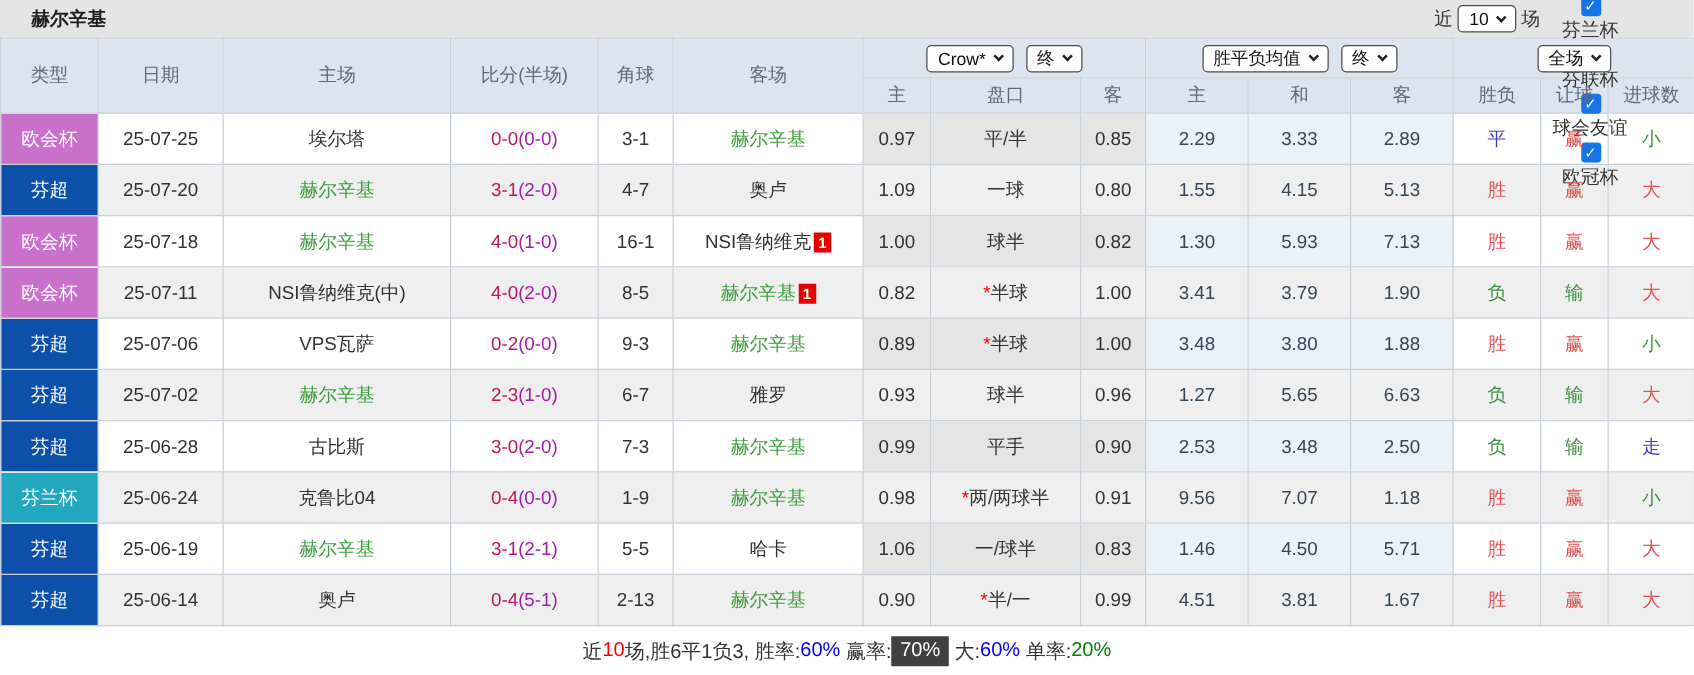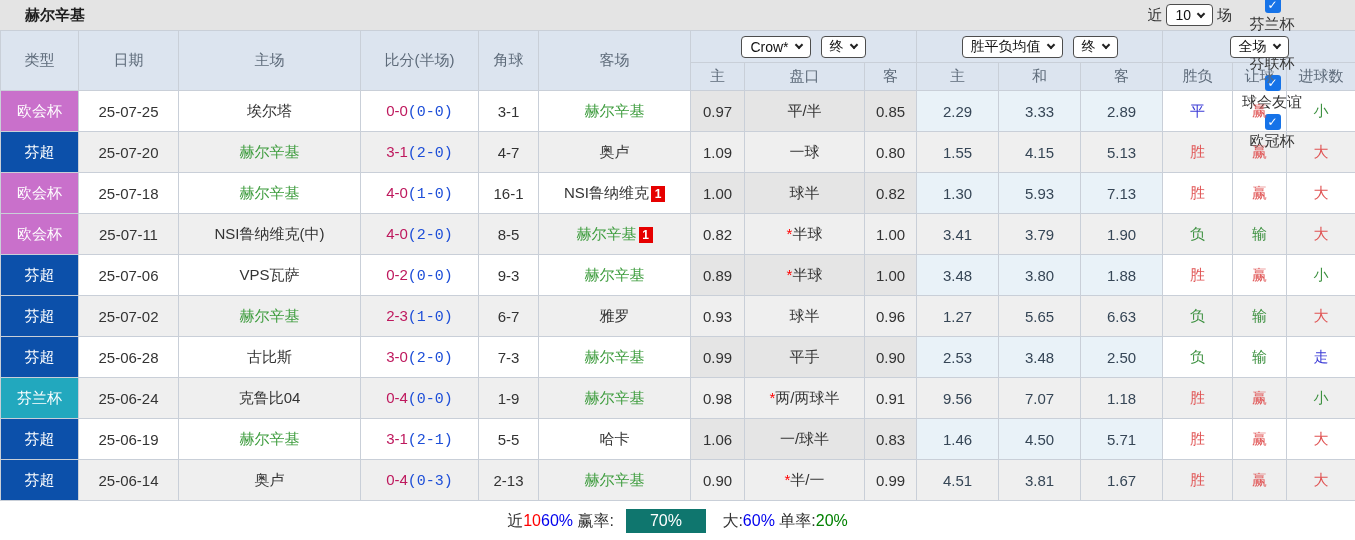--- a/index.html
+++ b/index.html
@@ -36,34 +36,34 @@
   tbody td { height: 41px; font-size: 15px; color: #333; background: #fff; }
   tbody tr.alt td { background: #EFEFEF; }
   tbody td.c-odds { background: #e5e5e5; }
   tbody td.c-avg  { background: #E9F2F8; color: #364656; }
   tbody td.c-type { color: #fff; font-size: 15px; }
   .t-green { color: #3D9C3D; }
   .t-red   { color: #be185d; }
   .res-red   { color: #E05454; }
   .res-green { color: #3D9140; }
   .res-blue  { color: #3A3AD6; }
-  .half { color: #1d4ed8; font-family: Liberation Mono, monospace; }
+  .half { color: #a21caf; }
   .star { color: #F00; }
   .badge { display: inline-block; background: #E60000; color: #fff;
     font-size: 12px; font-weight: bold; line-height: 16px; min-width: 14px;
     height: 16px; margin-left: 2px; vertical-align: middle; padding: 0 1px; }
 
   
   .footer { width: 1355px; height: 40px; display: flex; justify-content: center;
     align-items: center; font-size: 16px; color: #333; white-space: pre; }
   .f-plain { color: #333; }
   .f-red   { color: #F00; }
   .f-blue  { color: #0000EE; }
   .f-green { color: #008000; }
-  .f-red-badge { background: #0f766e; color: #fff; padding: 3px 24px; margin: 0 12px; }
+  .f-red-badge { background: #404040; color: #fff; padding: 3px 7px; margin: 0 0; }
 </style>
 </head>
 <body>
 
 <div class="topbar">
   <span class="title">赫尔辛基</span>
   <div class="controls">
     <span class="lbl">近</span>
     <span class="sel">
       <span>10</span>
@@ -311,29 +311,29 @@
         <td class="c-avg">4.50</td>
         <td class="c-avg">5.71</td>
         <td class="res-red">胜</td>
         <td class="res-red">赢</td>
         <td class="res-red">大</td>
       </tr>
       <tr class="alt">
         <td class="c-type" style="background: rgb(12, 80, 170);">芬超</td>
         <td>25-06-14</td>
         <td><span>奥卢</span></td>
-        <td><span class="t-red">0-4</span><span class="half">(0-3)</span></td>
+        <td><span class="t-red">0-4</span><span class="half">(5-1)</span></td>
         <td>2-13</td>
         <td><span class="t-green">赫尔辛基</span></td>
         <td class="c-odds">0.90</td>
         <td class="c-odds"><span class="star">*</span><span>半/一</span></td>
         <td class="c-odds">0.99</td>
         <td class="c-avg">4.51</td>
         <td class="c-avg">3.81</td>
         <td class="c-avg">1.67</td>
         <td class="res-red">胜</td>
         <td class="res-red">赢</td>
         <td class="res-red">大</td>
       </tr>
     </tbody>
 </table>
 
-<div class="footer" id="footer"><span class="f-plain">近</span><span class="f-red">10</span><span class="f-blue">60%</span><span class="f-plain"> 赢率:</span><span class="f-red-badge">70%</span><span class="f-plain"> 大:</span><span class="f-blue">60%</span><span class="f-plain"> 单率:</span><span class="f-green">20%</span></div>
+<div class="footer" id="footer"><span class="f-plain">近</span><span class="f-red">10</span><span class="f-plain">场,胜6平1负3, 胜率:</span><span class="f-blue">60%</span><span class="f-plain"> 赢率:</span><span class="f-red-badge">70%</span><span class="f-plain"> 大:</span><span class="f-blue">60%</span><span class="f-plain"> 单率:</span><span class="f-green">20%</span></div>
 
 </body></html>

